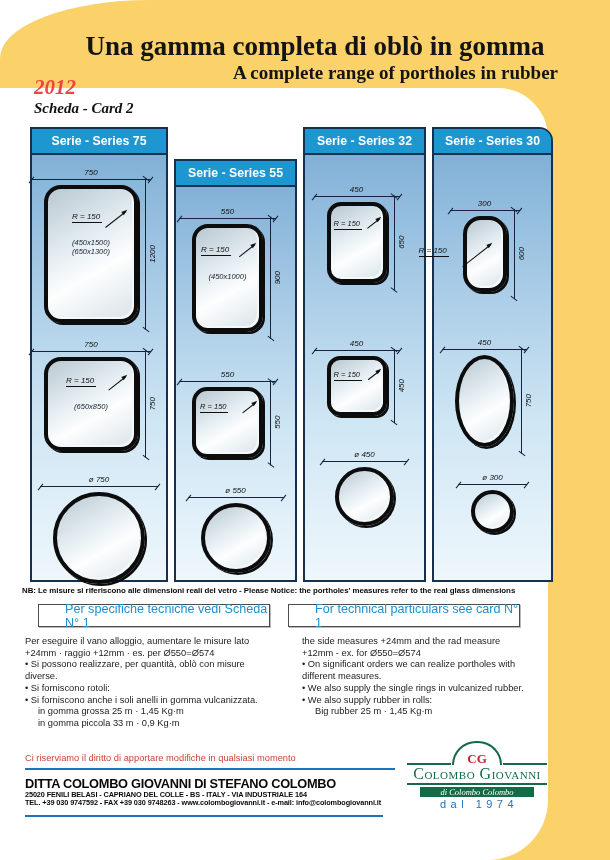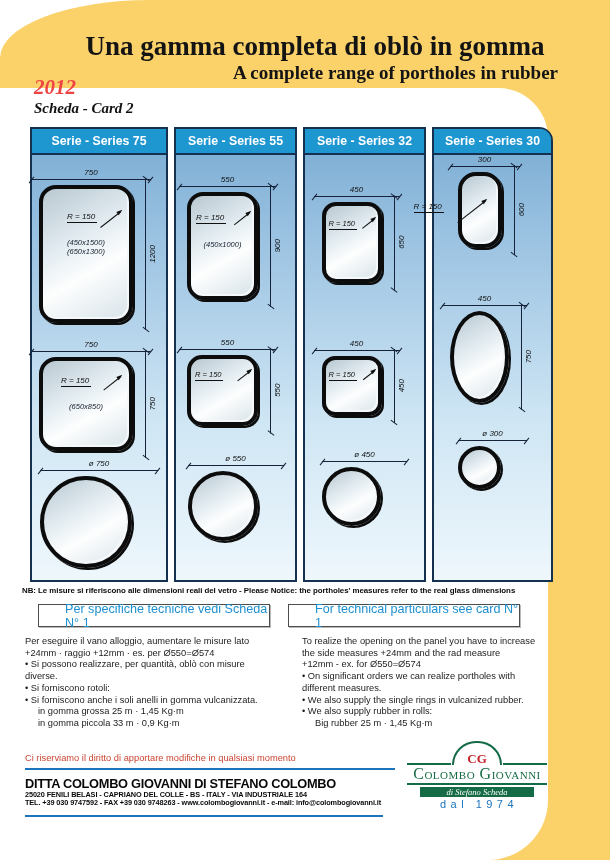--- a/index.html
+++ b/index.html
@@ -14,40 +14,40 @@
 
   
   .title-it{position:absolute;left:55px;top:31px;width:520px;text-align:center;font-family:"Liberation Serif",serif;font-size:27px;font-weight:600;color:#141414;z-index:2;}
   .title-en{position:absolute;left:200px;top:62px;width:358px;text-align:right;font-family:"Liberation Serif",serif;font-size:19px;font-weight:600;color:#141414;z-index:2;}
   .year{position:absolute;left:34px;top:75px;font-family:"Liberation Serif",serif;font-style:italic;font-weight:bold;font-size:21px;color:#ef4444;z-index:2;}
   .card{position:absolute;left:34px;top:100px;font-family:"Liberation Serif",serif;font-style:italic;font-weight:bold;font-size:15px;color:#111;z-index:2;}
 
   
   .columns{position:absolute;left:30px;top:127px;width:523px;height:455px;display:flex;justify-content:space-between;z-index:2;}
   .col{border:2px solid #16304f;background:linear-gradient(180deg,#79abd2 0%,#9cc3e2 25%,#cfe6f4 65%,#eef7fc 100%);display:flex;flex-direction:column;box-sizing:border-box;}
-  .col0{width:138px;} .col1{width:123px;} .col2{width:123px;} .col3{width:121px;border-top-right-radius:14px;}
+  .col0{width:138px;} .col1{width:123px;margin-top:32px;} .col2{width:123px;} .col3{width:121px;border-top-right-radius:14px;}
   .col-header{height:24px;flex:0 0 24px;background:#1E96D0;border-bottom:2px solid #16304f;color:#fff;font-size:12.3px;font-weight:bold;display:flex;align-items:center;justify-content:center;}
   .col3 .col-header{border-top-right-radius:11px;}
   .col-body{position:relative;flex:1;display:flex;flex-direction:column;align-items:center;}
 
   
-  .col0 .fg1{margin-top:13px}.col0 .fg2{margin-top:17px}.col0 .fg3{margin-top:8px}
+  .col0 .fg1{margin-top:13px}.col0 .fg2{margin-top:17px}.col0 .fg3{margin-top:24px}
   .col1 .fg1{margin-top:20px}.col1 .fg2{margin-top:38px}.col1 .fg3{margin-top:28px}
   .col2 .fg1{margin-top:30px}.col2 .fg2{margin-top:56px}.col2 .fg3{margin-top:34px}
-  .col3 .fg1{}.col3 .fg2{margin-top:46px}.col3 .fg3{margin-top:26px}
+  .col3 .fg1{margin-top:44px}.col3 .fg2{margin-top:46px}.col3 .fg3{margin-top:26px}
 
   
   .figure{display:flex;flex-direction:column;align-items:center;font-style:italic;}
   .dim-top{display:flex;flex-direction:column;align-items:center;margin-bottom:5px;}
   .has-side .dim-top{transform:translateX(-8px);}
   .dim-label{font-size:8px;color:#101010;line-height:9px;margin-bottom:2px;}
   .dim-line-h{position:relative;height:1px;background:#16233a;}
   .dim-line-h::before,.dim-line-h::after{content:"";position:absolute;top:-3.5px;width:1px;height:8px;background:#16233a;transform:rotate(38deg);}
   .dim-line-h::before{left:0;} .dim-line-h::after{right:0;}
-  .fig-body{position:relative;width:100%;display:flex;}
+  .fig-body{position:relative;width:100%;display:flex;justify-content:center;}
   .has-side .fig-body{padding-right:16px;box-sizing:border-box;}
   .dim-side{position:absolute;right:2px;top:50%;transform:translateY(-50%);display:flex;align-items:center;}
   .dim-line-v{position:relative;width:1px;background:#16233a;}
   .dim-line-v::before,.dim-line-v::after{content:"";position:absolute;left:-3.5px;width:8px;height:1px;background:#16233a;transform:rotate(38deg);}
   .dim-line-v::before{top:0;} .dim-line-v::after{bottom:0;}
   .dim-label-v{writing-mode:vertical-rl;transform:rotate(180deg);font-size:8px;color:#101010;margin-left:2px;}
   .shape{position:relative;border:4px solid #0c0c0c;background:linear-gradient(150deg,#b9c8d1 0%,#e4edf2 40%,#fdfefe 62%,#d8e3e9 100%);box-shadow:2px 2px 0 0 #0c0c0c, inset -2px -2px 0 0 #f4f8fa;box-sizing:content-box;}
   .r-label{position:absolute;font-size:8px;color:#101010;border-bottom:1px solid #101010;padding:0 2px 1px 0;white-space:nowrap;line-height:8px;}
   .r-arrow{position:absolute;height:1px;background:#101010;transform:rotate(-38deg);transform-origin:right center;}
   .r-arrow::after{content:"";position:absolute;right:-2px;top:-2.5px;width:0;height:0;border-left:6px solid #101010;border-top:2.5px solid transparent;border-bottom:2.5px solid transparent;}
@@ -332,21 +332,20 @@
     <div>+24mm · raggio +12mm · es. per Ø550=Ø574</div>
     <div>• Si possono realizzare, per quantità, oblò con misure</div>
     <div>diverse.</div>
     <div>• Si forniscono rotoli:</div>
     <div>• Si forniscono anche i soli anelli in gomma vulcanizzata.</div>
     <div class="indent">in gomma grossa 25 m · 1,45 Kg·m</div>
     <div class="indent">in gomma piccola 33 m · 0,9 Kg·m</div>
   </div>
 
   <div class="info info-en">
-    <div>To realize the opening on the panel you have to increase</div>
     <div>the side measures +24mm and the rad measure</div>
     <div>+12mm - ex. for Ø550=Ø574</div>
     <div>• On significant orders we can realize portholes with</div>
     <div>different measures.</div>
     <div>• We also supply the single rings in vulcanized rubber.</div>
     <div>• We also supply rubber in rolls:</div>
     <div class="indent">Big rubber 25 m · 1,45 Kg·m</div>
   </div>
 
   <div class="footer">
@@ -360,17 +359,17 @@
     <div class="logo">
       <div class="arch-row">
         <div class="arch-line left"></div>
         <div class="arch-line right"></div>
         <div class="arch">
           <span class="monogram">CG</span>
         </div>
       </div>
       <div class="logo-name">Colombo Giovanni</div>
       <div class="logo-rule"></div>
-      <div class="logo-bar">di Stefano Scheda</div>
+      <div class="logo-bar">di Colombo Colombo</div>
       <div class="logo-since">dal 1974</div>
     </div>
   </div>
 </div>
 
 </body></html>

